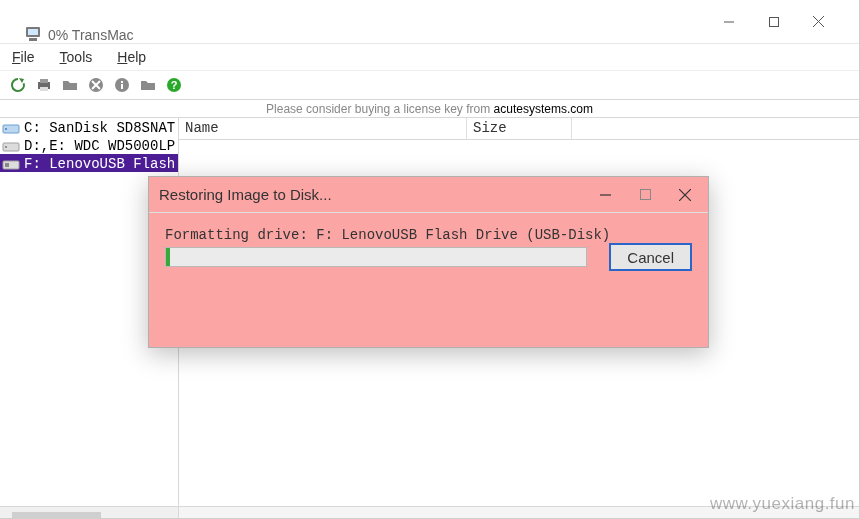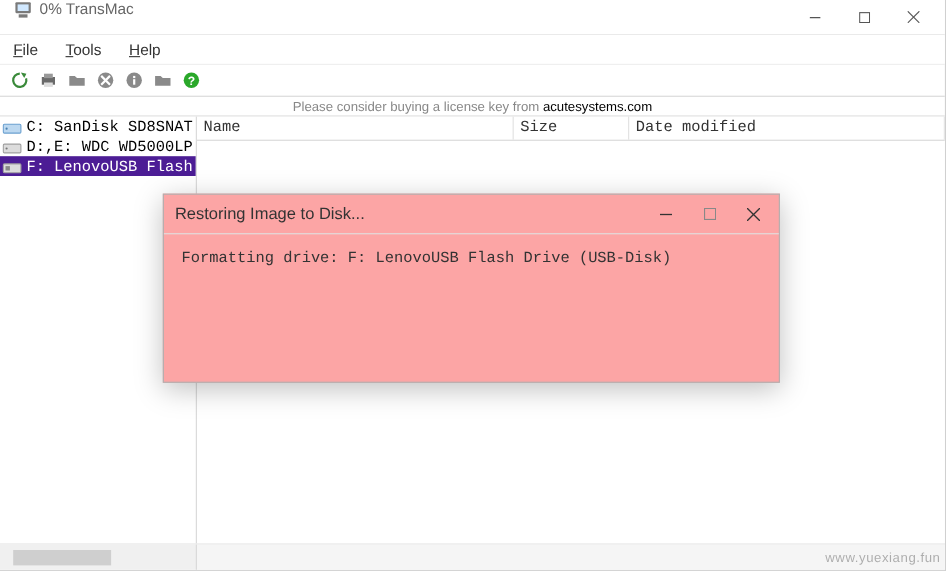--- a/index.html
+++ b/index.html
@@ -1,18 +1,18 @@
 <!DOCTYPE html>
 <html><head>
 <meta charset="utf-8">
 <style>
 *{box-sizing:border-box;margin:0;padding:0}
 body{font-family:"Segoe UI",Tahoma,sans-serif;font-size:13px;background:#fff;width:860px;height:519px;overflow:hidden;position:relative;border-right:1px solid #d0d0d0;border-bottom:1px solid #d0d0d0}
 .mono{font-family:Consolas,"Courier New",monospace;font-size:14px}
-.titlebar{height:32px;display:flex;align-items:flex-start;padding:0 6px;background:#fff;border-bottom:1px solid #e8e8e8}
+.titlebar{height:44px;display:flex;align-items:flex-end;padding:0 18px;background:#fff;border-bottom:1px solid #e8e8e8}
 .titlebar .app-icon{width:18px;height:18px;margin:0 6px;display:flex;align-items:center;justify-content:center}
 .titlebar .title{flex:1;color:#666;font-size:14px}
 .win-btns{display:flex;align-items:center;height:100%}
 .win-btn{width:45px;height:28px;display:flex;align-items:center;justify-content:center;color:#555}
 .menubar{height:26px;display:flex;align-items:center;padding:0 6px;gap:13px;background:#fff}
 .menu-item{padding:2px 6px;color:#333;font-size:14px}
 .menu-item .ul{text-decoration:underline}
 .toolbar{height:30px;display:flex;align-items:center;padding:0 8px;gap:6px;border-top:1px solid #eee;border-bottom:1px solid #d8d8d8}
 .tb-icon{width:20px;height:20px;display:flex;align-items:center;justify-content:center;color:#777}
 .license-row{height:18px;text-align:center;font-size:12px;color:#888;padding-top:2px;border-bottom:1px solid #d8d8d8;overflow:hidden;white-space:nowrap}
@@ -32,21 +32,21 @@
 .dlg-titlebar{height:36px;display:flex;align-items:center;padding:0 10px;border-bottom:1px solid #e0e0e0}
 .dlg-title{flex:1;font-size:15px;color:#333}
 .dlg-btns{display:flex;align-items:center;gap:22px;padding-right:4px}
 .dlg-btn{width:18px;height:18px;display:flex;align-items:center;justify-content:center;color:#333}
 .dlg-body{padding:14px 16px}
 .dlg-msg{color:#333;}
 .dlg-bottom{display:flex;align-items:center;gap:22px}
 .progress{flex:1;height:20px;border:1px solid #b8b8b8;background:#ebebeb;position:relative}
 .progress .fill{position:absolute;left:0;top:0;bottom:0;width:4px;background:#3aa83a}
 .btn{height:28px;padding:0 16px;border:2px solid #2a66c8;background:#e6e6e6;color:#333;font-size:15px;display:flex;align-items:center;justify-content:center}
-.watermark{position:absolute;right:4px;bottom:4px;color:rgba(0,0,0,.3);font-size:12px;letter-spacing:.5px}
+.watermark{position:absolute;right:4px;bottom:4px;color:rgba(0,0,0,.3);font-size:17px;letter-spacing:.5px}
 svg{display:block}
 </style>
 </head>
 <body>
 
 <div class="titlebar">
   <span class="app-icon">
     <svg width="18" height="18" viewBox="0 0 18 18">
         <rect x="2" y="2" width="14" height="10" fill="#7a7a7a" rx="1"></rect>
         <rect x="4" y="4" width="10" height="6" fill="#d0e8ff"></rect>
@@ -157,21 +157,20 @@
             <rect x="3" y="4" width="4" height="4" fill="#888"></rect>
           </svg>
         </span>
       <span>F: LenovoUSB Flash</span>
     </div>
   </div>
   <div class="list-panel">
     <div class="list-header">
       <div class="list-col mono" style="width:288px">Name</div>
       <div class="list-col mono" style="width:105px">Size</div>
-      <div class="list-col mono" style="flex:1">Date modified</div>
     </div>
   </div>
 </div>
 
 <div class="statusbar">
   <div class="scroll-gutter">
     <div class="scroll-thumb"></div>
   </div>
 </div>
 
@@ -192,16 +191,22 @@
       <span class="dlg-btn">
           <svg width="12" height="12">
             <line x1="0" y1="0" x2="12" y2="12" stroke="#333" stroke-width="1.2"></line>
             <line x1="12" y1="0" x2="0" y2="12" stroke="#333" stroke-width="1.2"></line>
           </svg>
         </span>
     </div>
   </div>
   <div class="dlg-body">
     <div class="dlg-msg mono">Formatting drive: F: LenovoUSB Flash Drive (USB-Disk)</div>
+    <div class="dlg-bottom">
+      <div class="progress">
+        <div class="fill"></div>
+      </div>
+      <div class="btn">Cancel</div>
+    </div>
   </div>
 </div>
 
 <div class="watermark">www.yuexiang.fun</div>
 
 </body></html>

